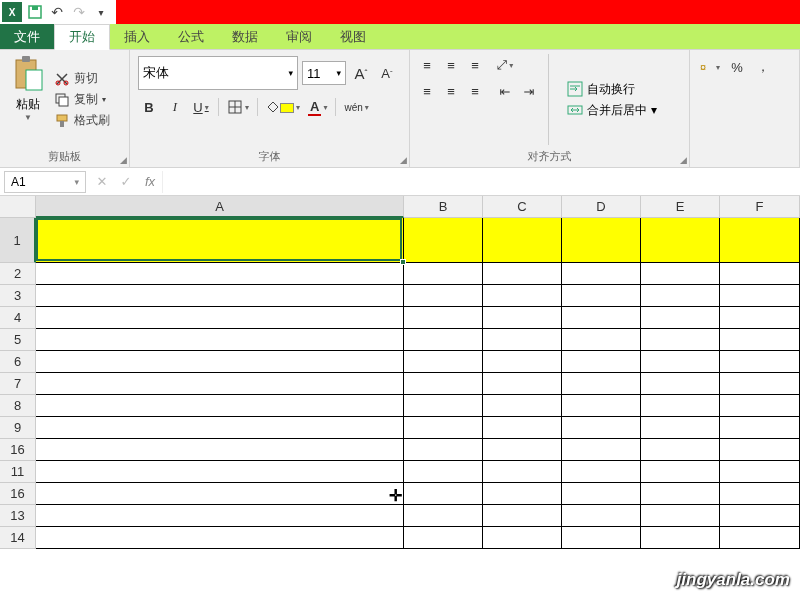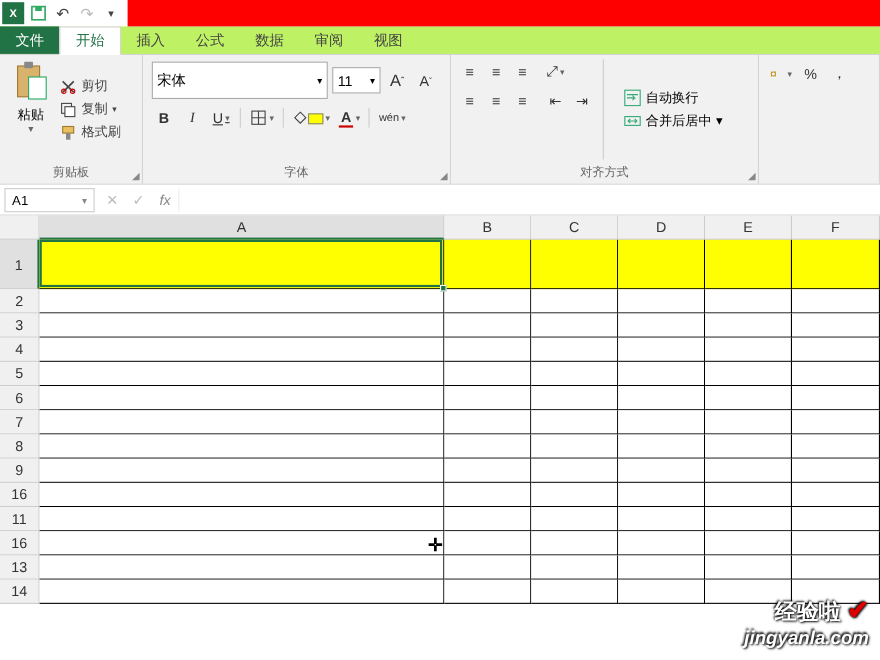--- a/index.html
+++ b/index.html
@@ -408,15 +408,14 @@
         <div class="cell" style="width: 80px; height: 22px;"></div>
       </div>
       <div class="sel-box" style="left: 0px; top: 0px; width: 366px; height: 43px;"></div>
       <div class="sel-handle" style="left: 364px; top: 41px;"></div>
     </div>
 </div>
 
 <div class="cursor-plus" style="left:389px;top:486px;">✛</div>
 
 <div class="watermark">
-  <div class="l1"><span>经验啦</span> <span class="chk">✔</span></div>
   <div class="l2">jingyanla.com</div>
 </div>
 
 </body></html>

